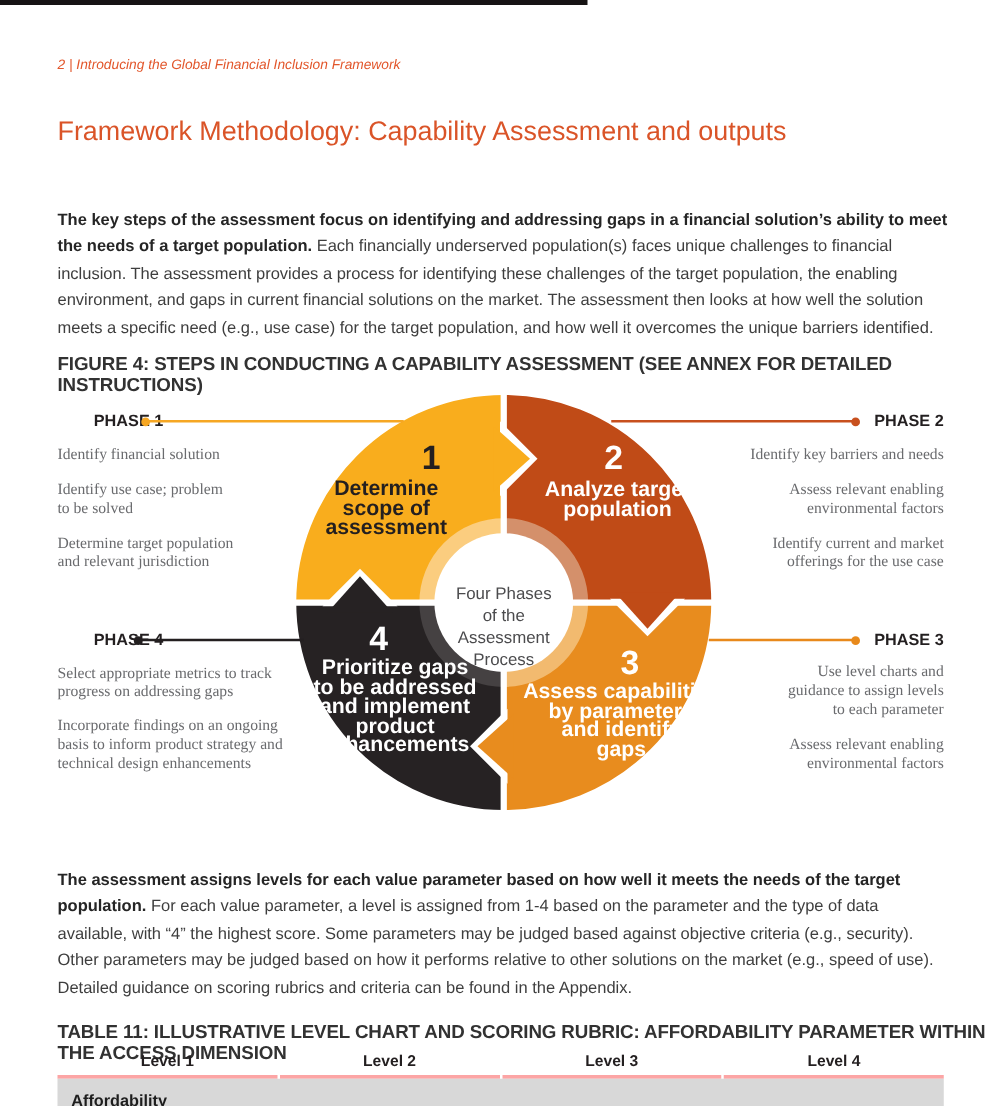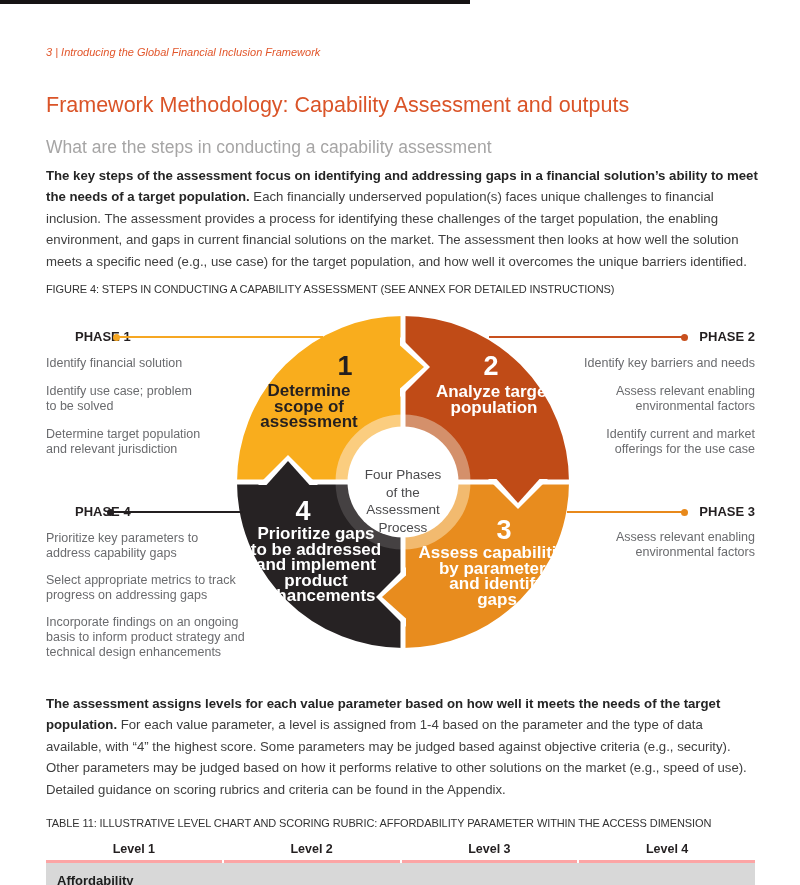--- a/index.html
+++ b/index.html
@@ -11,21 +11,21 @@
 
   .eyebrow{left:46px;top:46px;font-size:11px;font-style:italic;color:#e2562b;}
   .title{left:46px;top:93px;font-size:21.5px;font-weight:400;color:#da5428;margin:0;}
   .subtitle{left:46px;top:137px;font-size:17.5px;font-weight:400;color:#a6a5a5;margin:0;}
 
   .bodytext{width:716px;font-size:13.2px;line-height:21.4px;color:#3e3e3e;margin:0;}
   .bodytext .lead{font-weight:bold;color:#252525;}
   .intro{left:46px;top:165px;}
   .body2{left:46px;top:693px;}
 
-  .smallcaps-caption{font-size:11px;font-weight:normal;color:#323232;letter-spacing:-0.1px;}
+  .smallcaps-caption{font-size:15px;font-weight:bold;color:#323232;letter-spacing:-0.1px;}
   .figcaption{left:46px;top:283px;}
   .tablecaption{left:46px;top:817px;}
 
   .diagram{left:203px;top:282px;width:400px;height:400px;}
 
   .qnum{font-weight:bold;font-size:27px;transform:translateX(-50%);line-height:1;}
   .qnum1{left:345px;top:353px;color:#231f20;}
   .qnum2{left:491px;top:353px;color:#fff;}
   .qnum3{left:504px;top:517px;color:#fff;}
   .qnum4{left:303px;top:498px;color:#fff;}
@@ -52,45 +52,44 @@
   .line3{left:567px;top:511px;width:117px;background:#e8891b;}
   .line4{left:112px;top:511px;width:131px;background:#231f20;}
 
   .pdot{width:7px;height:7px;border-radius:50%;}
   .dot1{left:113px;top:334px;background:#f6a723;}
   .dot2{left:681px;top:334px;background:#c8501e;}
   .dot3{left:681px;top:509px;background:#e8891b;}
   .dot4{left:107px;top:509px;background:#231f20;}
 
   .pitems{font-size:12.5px;line-height:15px;color:#6a6b6e;}
-  .pitems .item{white-space:pre-line;margin-bottom:13px;}
+  .pitems .item{white-space:pre-line;margin-bottom:13px;font-family:Liberation Serif, serif;}
   .pi1{left:46px;top:356px;}
   .pi2{right:45px;top:356px;text-align:right;}
   .pi3{right:45px;top:530px;text-align:right;}
   .pi4{left:46px;top:531px;}
   .pi4 .item{margin-bottom:12px;}
 
   .thead{left:46px;top:842px;width:709px;display:flex;gap:2px;}
   .th{flex:1;text-align:center;font-weight:bold;font-size:12.5px;color:#231f20;
       padding-bottom:4px;border-bottom:3px solid #fca5a5;}
   .grayrow{left:46px;top:863px;width:709px;height:34px;background:#d8d8d8;
            display:flex;align-items:center;}
   .grayrow .rowlabel{font-weight:bold;font-size:13px;color:#1d1d1d;padding-left:11px;}
 </style>
 </head>
 <body>
 
 <div class="page">
 
   <div class="abs topbar"></div>
 
-  <div class="abs eyebrow">3  |  Introducing the Global Financial Inclusion Framework</div>
+  <div class="abs eyebrow">2  |  Introducing the Global Financial Inclusion Framework</div>
 
   <h1 class="abs title">Framework Methodology: Capability Assessment and outputs</h1>
-  <h2 class="abs subtitle">What are the steps in conducting a capability assessment</h2>
 
   <p class="abs bodytext intro"><span class="lead">The key steps of the assessment focus on identifying and addressing gaps in a financial solution’s ability to meet the needs of a target population.</span><span> Each financially underserved population(s) faces unique challenges to financial inclusion. The assessment provides a process for identifying these challenges of the target population, the enabling environment, and gaps in current financial solutions on the market. The assessment then looks at how well the solution meets a specific need (e.g., use case) for the target population, and how well it overcomes the unique barriers identified.</span></p>
 
   <div class="abs smallcaps-caption figcaption">FIGURE 4: STEPS IN CONDUCTING A CAPABILITY ASSESSMENT (SEE ANNEX FOR DETAILED INSTRUCTIONS)</div>
 
   <svg class="abs diagram" viewBox="0 0 400 400" width="400" height="400" aria-hidden="true">
 
     <path d="M 89.5 200 A 110.5 110.5 0 0 1 200 89.5" fill="none" stroke-width="111" stroke="#f9ad1d"></path>
     <path d="M 200 89.5 A 110.5 110.5 0 0 1 310.5 200" fill="none" stroke-width="111" stroke="#c04b17"></path>
     <path d="M 310.5 200 A 110.5 110.5 0 0 1 200 310.5" fill="none" stroke-width="111" stroke="#e88c1e"></path>
@@ -161,26 +160,27 @@
 and relevant jurisdiction</div>
   </div>
   <div class="abs pitems pi2">
     <div class="item">Identify key barriers and needs</div>
     <div class="item">Assess relevant enabling
 environmental factors</div>
     <div class="item">Identify current and market
 offerings for the use case</div>
   </div>
   <div class="abs pitems pi3">
+    <div class="item">Use level charts and
+guidance to assign levels
+to each parameter</div>
     <div class="item">Assess relevant enabling
 environmental factors</div>
   </div>
   <div class="abs pitems pi4">
-    <div class="item">Prioritize key parameters to
-address capability gaps</div>
     <div class="item">Select appropriate metrics to track
 progress on addressing gaps</div>
     <div class="item">Incorporate findings on an ongoing
 basis to inform product strategy and
 technical design enhancements</div>
   </div>
 
   <p class="abs bodytext body2"><span class="lead">The assessment assigns levels for each value parameter based on how well it meets the needs of the target population.</span><span> For each value parameter, a level is assigned from 1-4 based on the parameter and the type of data available, with “4” the highest score. Some parameters may be judged based against objective criteria (e.g., security). Other parameters may be judged based on how it performs relative to other solutions on the market (e.g., speed of use). Detailed guidance on scoring rubrics and criteria can be found in the Appendix.</span></p>
 
   <div class="abs smallcaps-caption tablecaption">TABLE 11: ILLUSTRATIVE LEVEL CHART AND SCORING RUBRIC: AFFORDABILITY PARAMETER WITHIN THE ACCESS DIMENSION</div>

